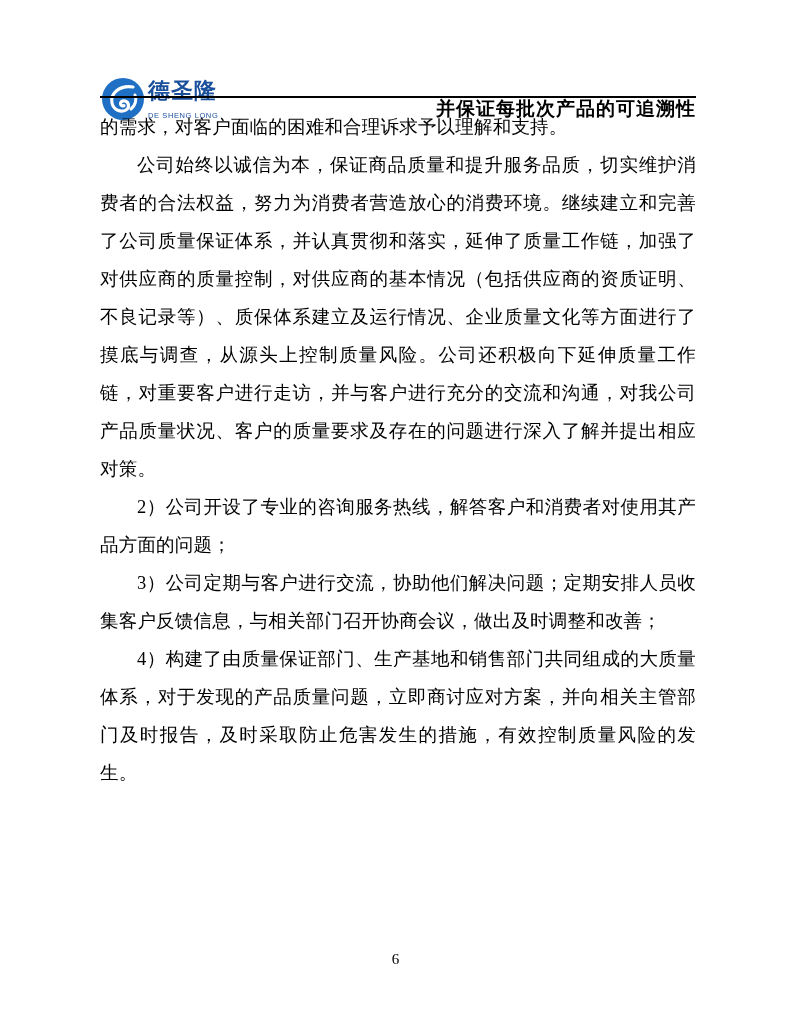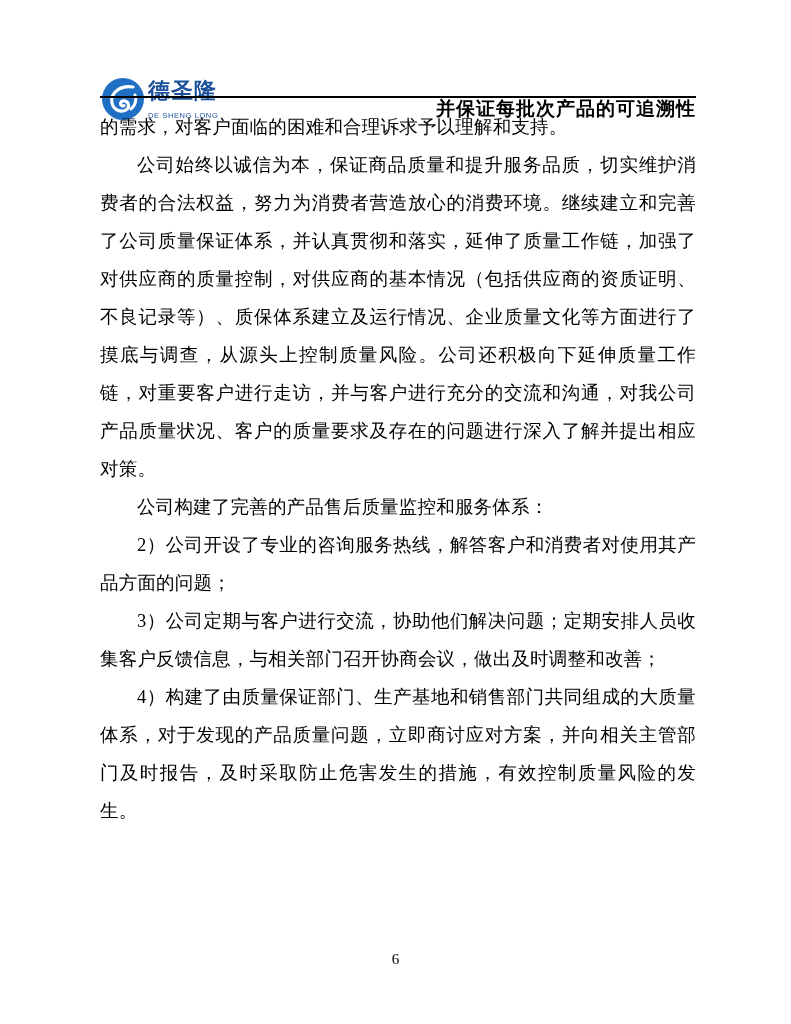--- a/index.html
+++ b/index.html
@@ -135,21 +135,20 @@
     </div>
 
     <div class="company-name">并保证每批次产品的可追溯性</div>
   </div>
 
   <div class="header-rule"></div>
 
   <div class="content">
     <p class="para">的需求，对客户面临的困难和合理诉求予以理解和支持。</p>
     <p class="para indent">公司始终以诚信为本，保证商品质量和提升服务品质，切实维护消费者的合法权益，努力为消费者营造放心的消费环境。继续建立和完善了公司质量保证体系，并认真贯彻和落实，延伸了质量工作链，加强了对供应商的质量控制，对供应商的基本情况（包括供应商的资质证明、不良记录等）、质保体系建立及运行情况、企业质量文化等方面进行了摸底与调查，从源头上控制质量风险。公司还积极向下延伸质量工作链，对重要客户进行走访，并与客户进行充分的交流和沟通，对我公司产品质量状况、客户的质量要求及存在的问题进行深入了解并提出相应对策。</p>
-    <p class="para indent">公司构建了完善的产品售后质量监控和服务体系：</p>
     <p class="para indent">2）公司开设了专业的咨询服务热线，解答客户和消费者对使用其产品方面的问题；</p>
     <p class="para indent">3）公司定期与客户进行交流，协助他们解决问题；定期安排人员收集客户反馈信息，与相关部门召开协商会议，做出及时调整和改善；</p>
     <p class="para indent">4）构建了由质量保证部门、生产基地和销售部门共同组成的大质量体系，对于发现的产品质量问题，立即商讨应对方案，并向相关主管部门及时报告，及时采取防止危害发生的措施，有效控制质量风险的发生。</p>
   </div>
 
   <div class="footer">6</div>
 
 </div>
 
 </body></html>

